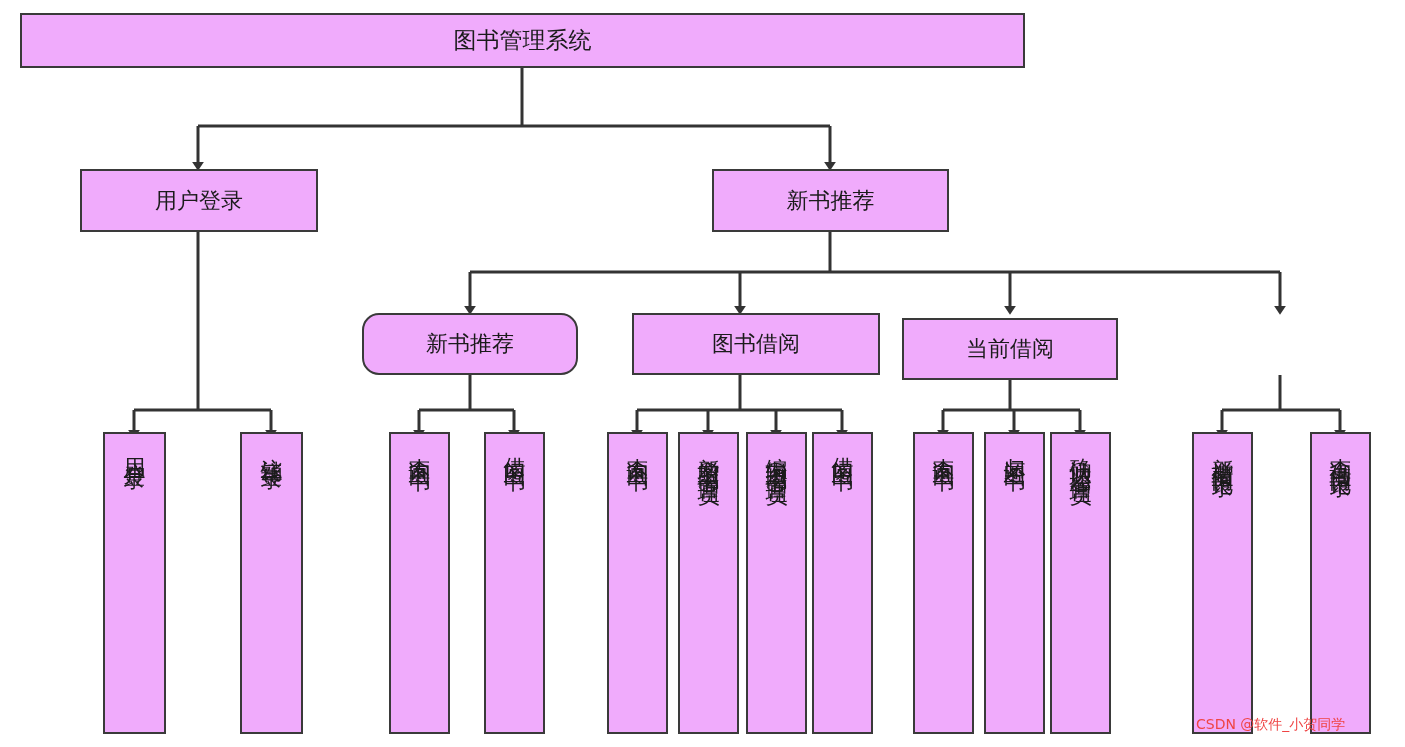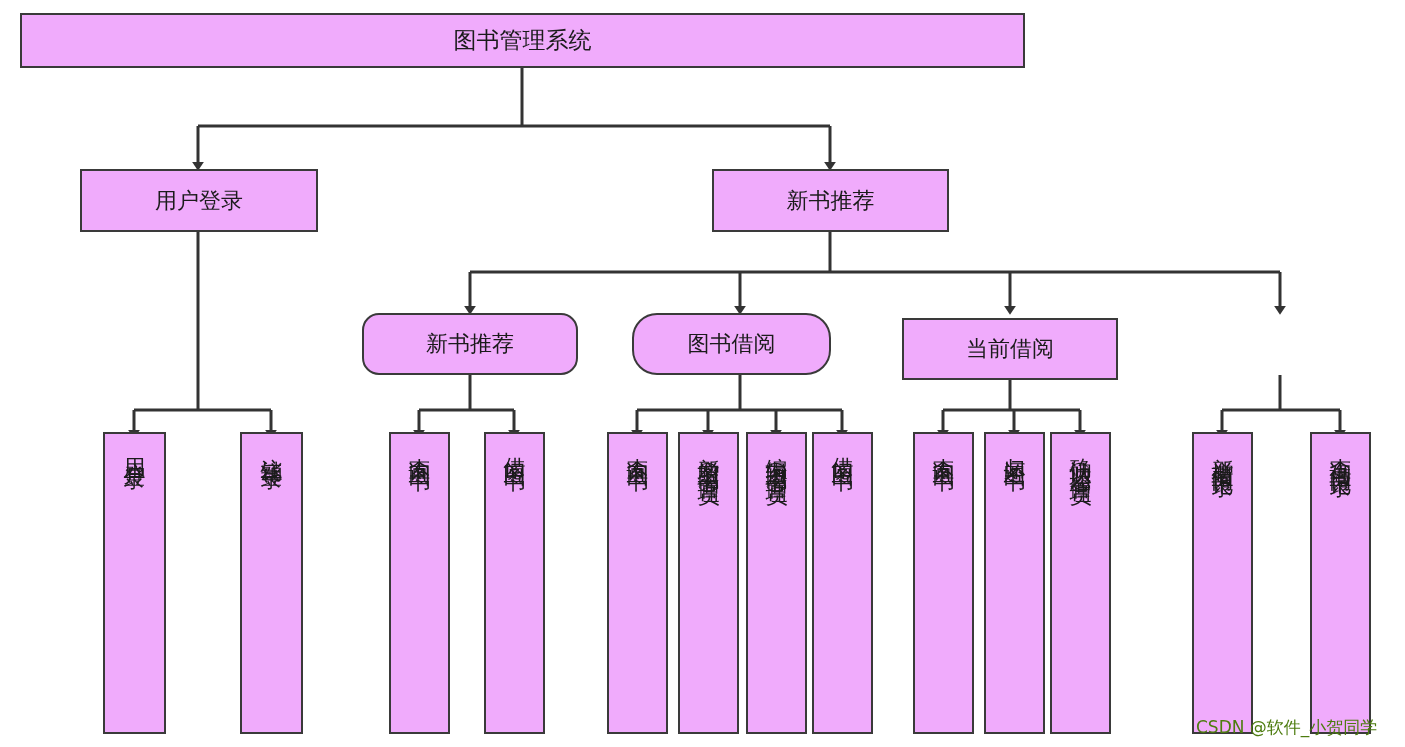--- a/index.html
+++ b/index.html
@@ -48,22 +48,22 @@
   }
   .node.vert .lbl{
     writing-mode:vertical-rl;
     text-orientation:upright;
     font-size:22px;
     letter-spacing:4px;
     line-height:1;
   }
   .watermark{
     position:absolute;
-    color:#4d7c0f;
-    font-size:17px;
+    color:#ef4444;
+    font-size:14px;
     white-space:nowrap;
     z-index:5;
   }
 </style>
 </head>
 <body>
 
 <div id="canvas">
 
   <svg id="edges" viewBox="0 0 1405 747" width="1405" height="747">
@@ -123,21 +123,21 @@
   <div class="node horiz" style="left:80px;top:169px;width:238px;height:63px;">
     <span class="lbl">用户登录</span>
   </div>
   <div class="node horiz" style="left:712px;top:169px;width:237px;height:63px;">
     <span class="lbl">新书推荐</span>
   </div>
 
   <div class="node horiz" style="left:362px;top:313px;width:216px;height:62px;border-radius:17px;">
     <span class="lbl">新书推荐</span>
   </div>
-  <div class="node horiz" style="left:632px;top:313px;width:199px;height:62px;border-radius:25px;">
+  <div class="node horiz" style="left:632px;top:313px;width:248px;height:62px;">
     <span class="lbl">图书借阅</span>
   </div>
   <div class="node horiz" style="left:902px;top:318px;width:216px;height:62px;">
     <span class="lbl">当前借阅</span>
   </div>
 
   <div class="node vert" style="left:103px;top:432px;width:63px;height:302px;">
     <span class="lbl">用户登录</span>
   </div>
   <div class="node vert" style="left:240px;top:432px;width:63px;height:302px;">

